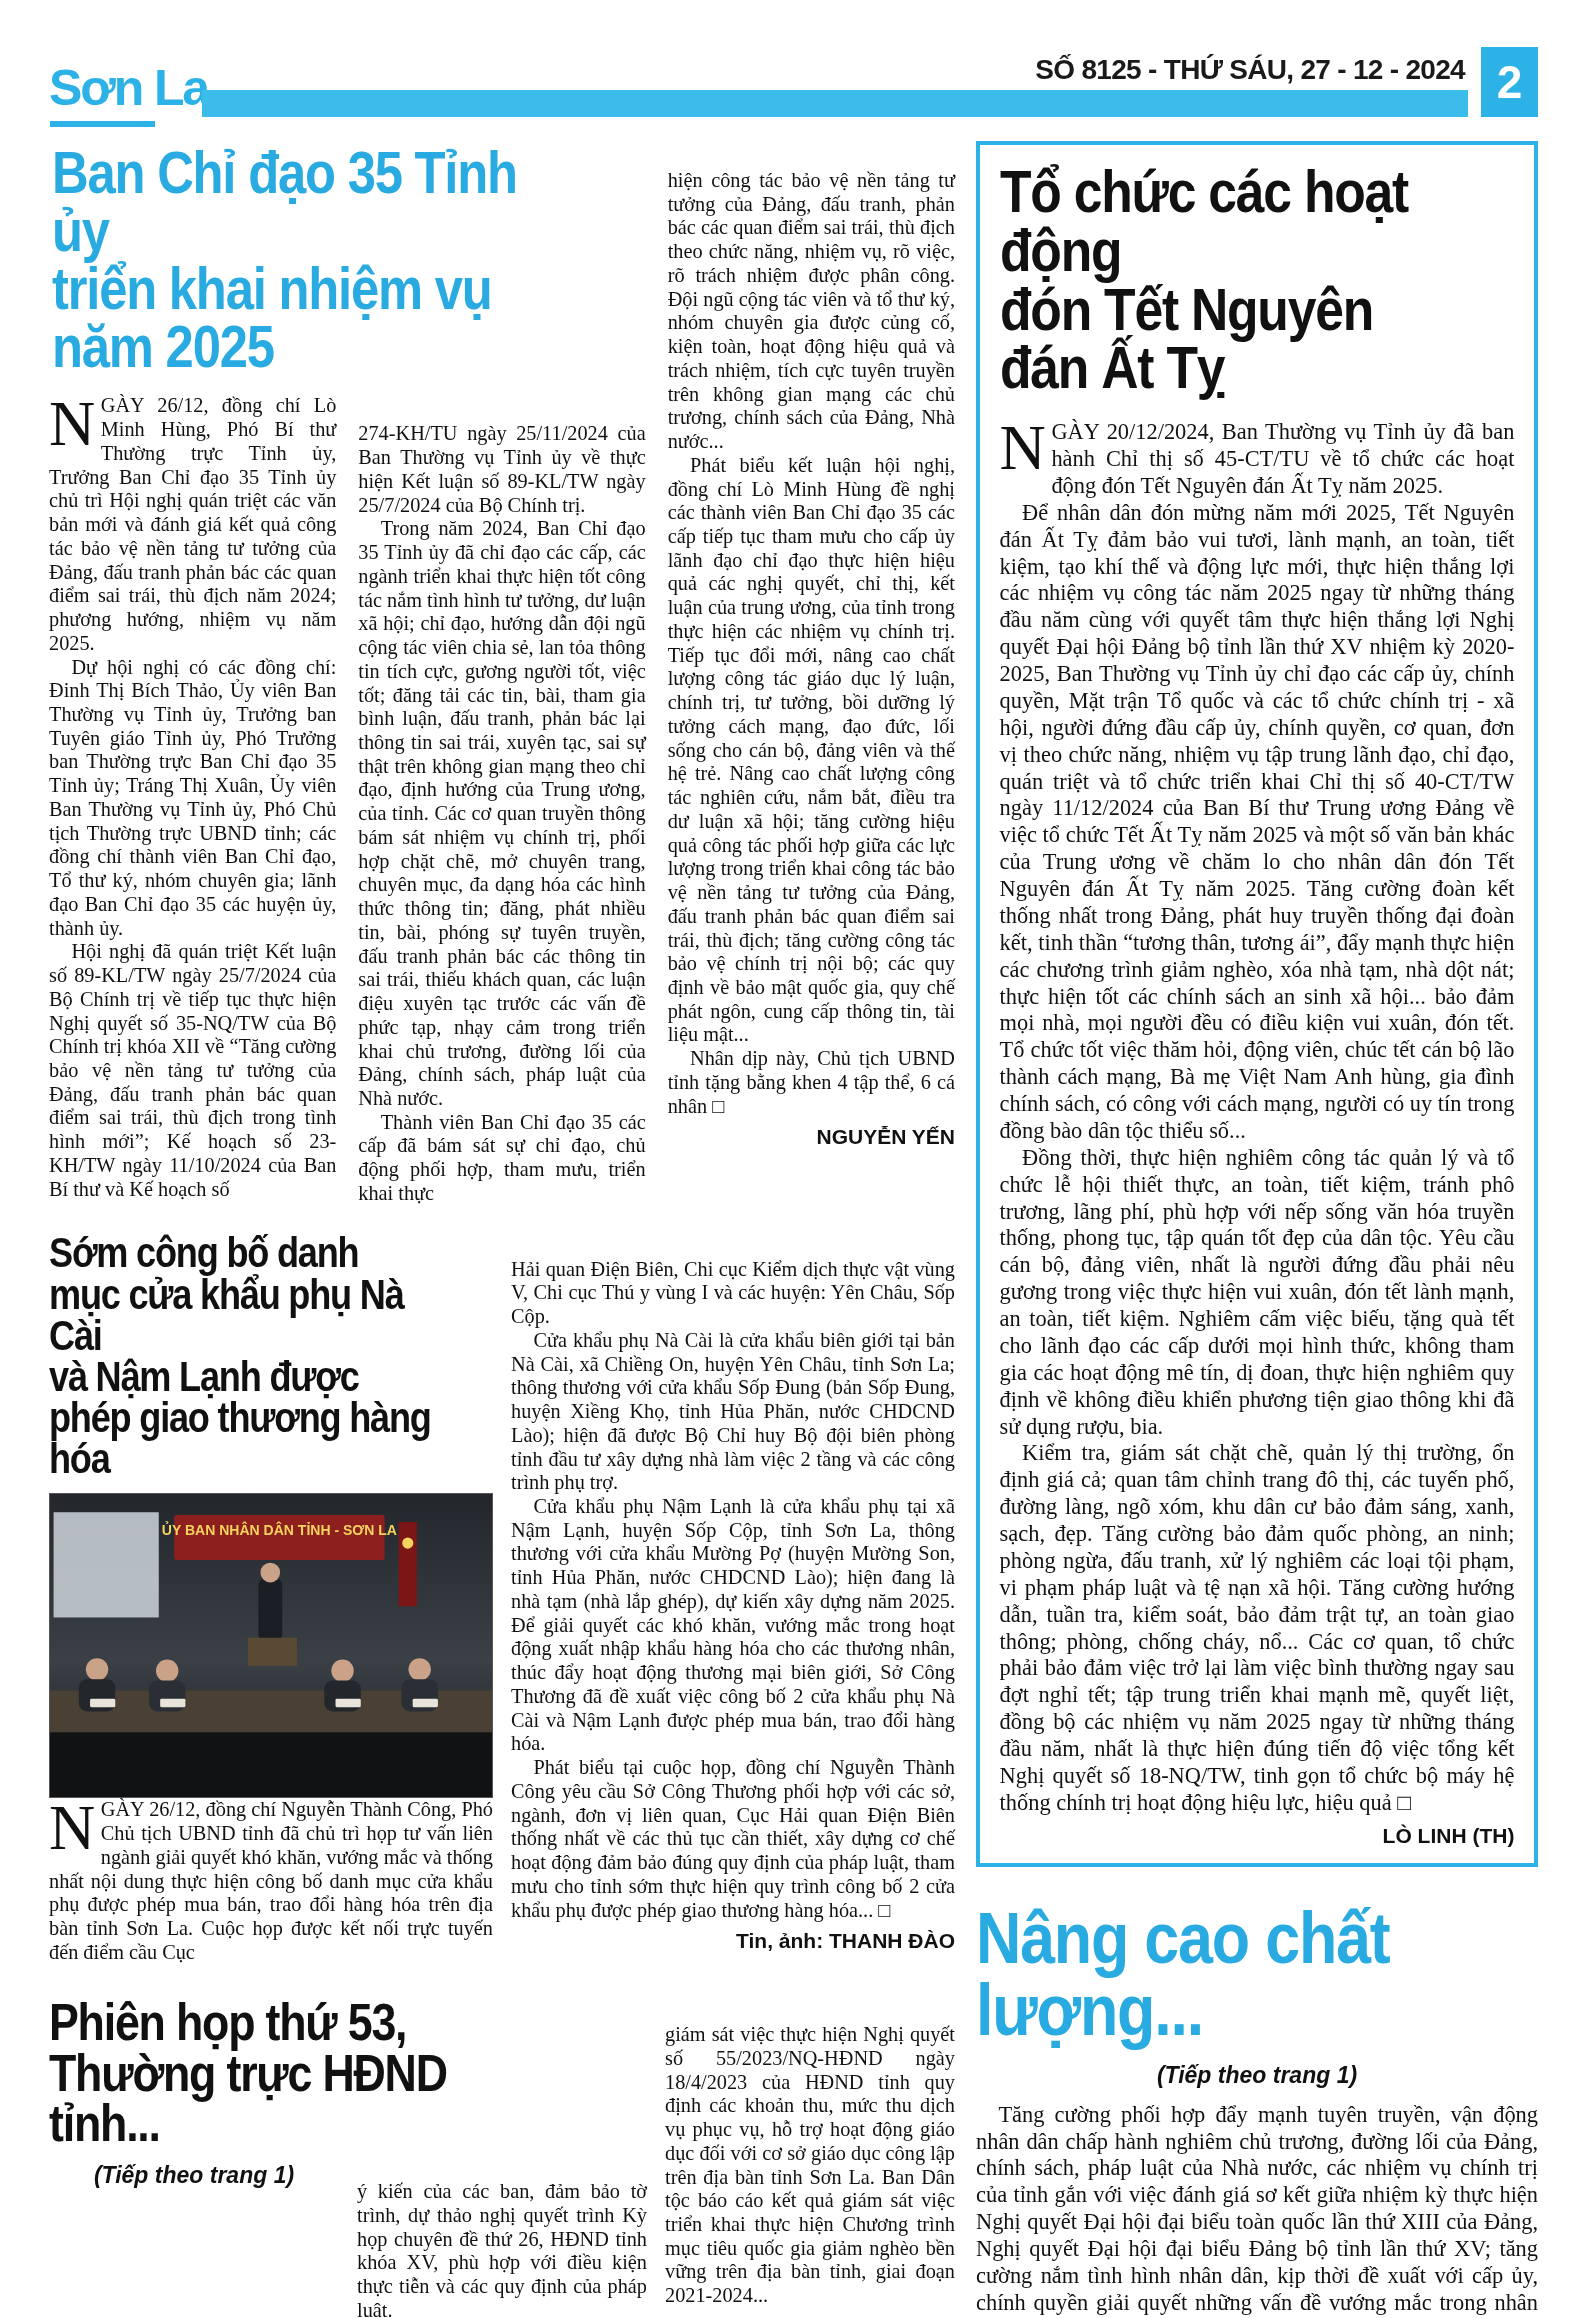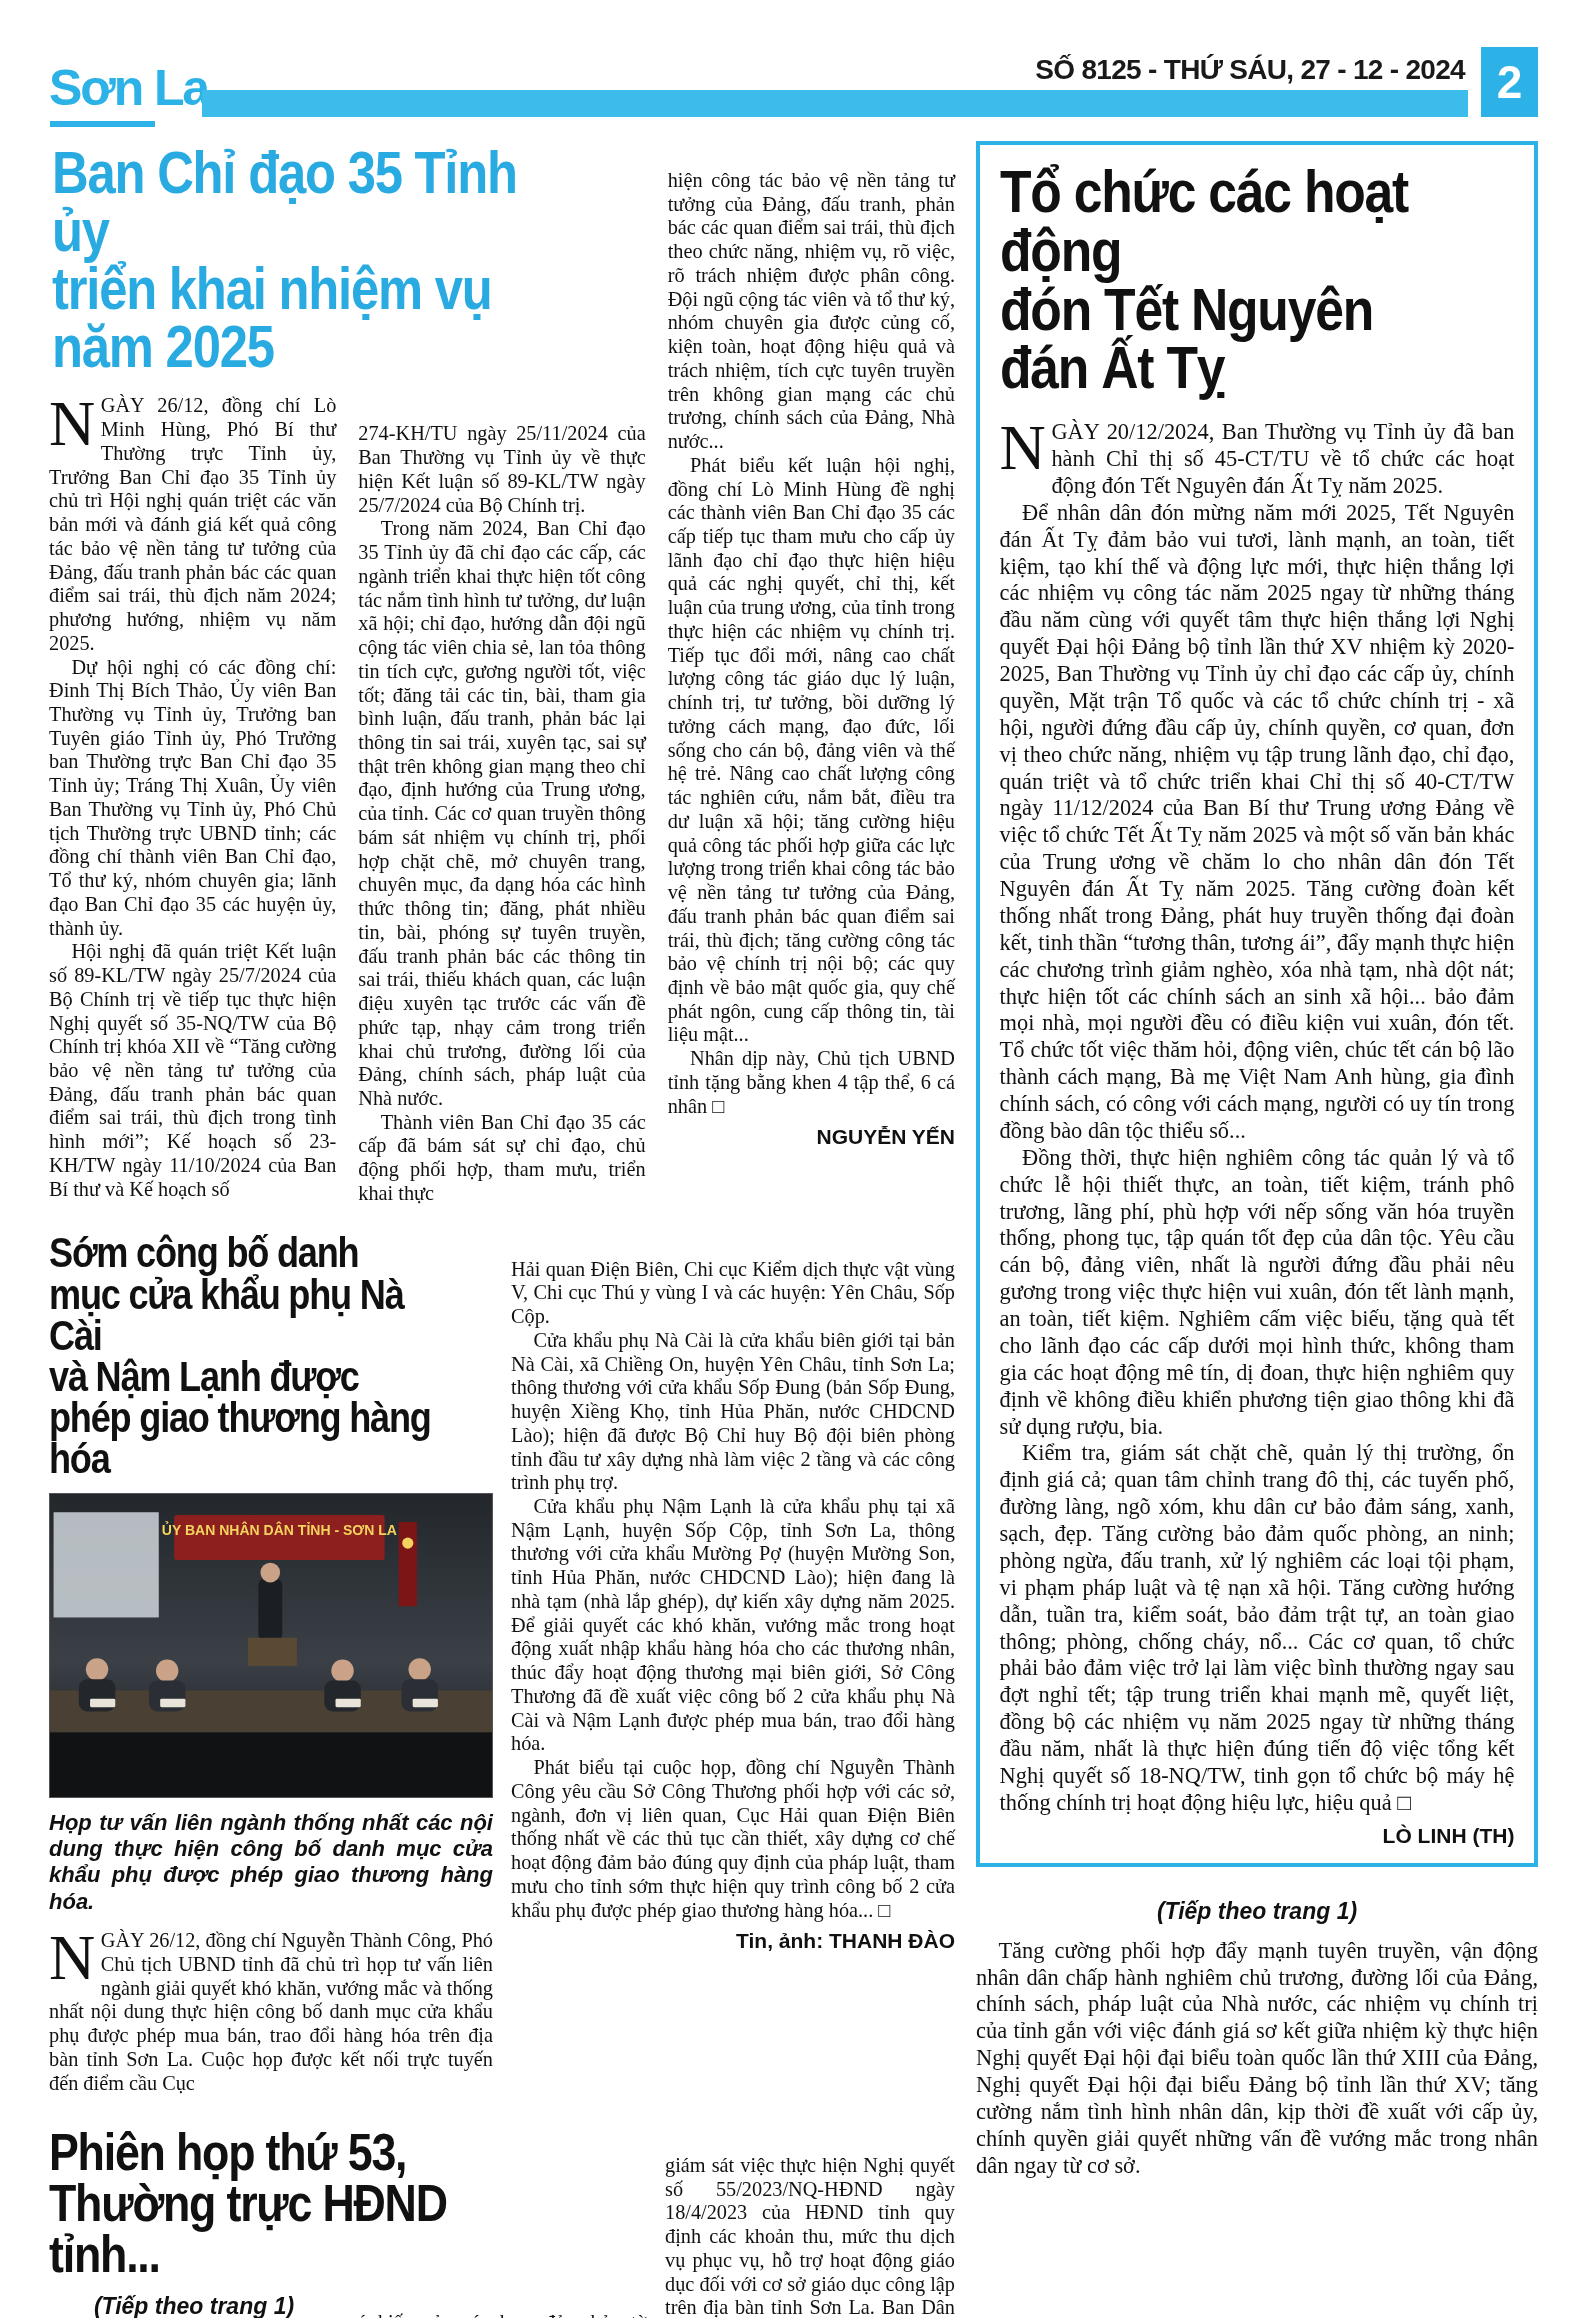--- a/index.html
+++ b/index.html
@@ -154,21 +154,20 @@
               </g>
               <g fill="#e8e4da">
                 <rect x="60" y="292" width="36" height="12" rx="2"></rect>
                   <rect x="160" y="292" width="36" height="12" rx="2"></rect>
                 <rect x="410" y="292" width="36" height="12" rx="2"></rect>
                   <rect x="520" y="292" width="36" height="12" rx="2"></rect>
               </g>
               <rect x="0" y="340" width="636" height="92" fill="#101214"></rect>
             </svg>
           </div>
-          <p class="caption">Họp tư vấn liên ngành thống nhất các nội dung thực hiện công bố danh mục cửa khẩu phụ được phép giao thương hàng hóa.</p>
           <div class="col dc">
               <p class="para">NGÀY 26/12, đồng chí Nguyễn Thành Công, Phó Chủ tịch UBND tỉnh đã chủ trì họp tư vấn liên ngành giải quyết khó khăn, vướng mắc và thống nhất nội dung thực hiện công bố danh mục cửa khẩu phụ được phép mua bán, trao đổi hàng hóa trên địa bàn tỉnh Sơn La. Cuộc họp được kết nối trực tuyến đến điểm cầu Cục</p>
             </div>
         </div>
         <div>
           <div class="col cont">
               <p class="para">Hải quan Điện Biên, Chi cục Kiểm dịch thực vật vùng V, Chi cục Thú y vùng I và các huyện: Yên Châu, Sốp Cộp.</p>
               <p class="para">Cửa khẩu phụ Nà Cài là cửa khẩu biên giới tại bản Nà Cài, xã Chiềng On, huyện Yên Châu, tỉnh Sơn La; thông thương với cửa khẩu Sốp Đung (bản Sốp Đung, huyện Xiềng Khọ, tỉnh Hủa Phăn, nước CHDCND Lào); hiện đã được Bộ Chỉ huy Bộ đội biên phòng tỉnh đầu tư xây dựng nhà làm việc 2 tầng và các công trình phụ trợ.</p>
               <p class="para">Cửa khẩu phụ Nậm Lạnh là cửa khẩu phụ tại xã Nậm Lạnh, huyện Sốp Cộp, tỉnh Sơn La, thông thương với cửa khẩu Mường Pợ (huyện Mường Son, tỉnh Hủa Phăn, nước CHDCND Lào); hiện đang là nhà tạm (nhà lắp ghép), dự kiến xây dựng năm 2025. Để giải quyết các khó khăn, vướng mắc trong hoạt động xuất nhập khẩu hàng hóa cho các thương nhân, thúc đẩy hoạt động thương mại biên giới, Sở Công Thương đã đề xuất việc công bố 2 cửa khẩu phụ Nà Cài và Nậm Lạnh được phép mua bán, trao đổi hàng hóa.</p>
               <p class="para">Phát biểu tại cuộc họp, đồng chí Nguyễn Thành Công yêu cầu Sở Công Thương phối hợp với các sở, ngành, đơn vị liên quan, Cục Hải quan Điện Biên thống nhất về các thủ tục cần thiết, xây dựng cơ chế hoạt động đảm bảo đúng quy định của pháp luật, tham mưu cho tỉnh sớm thực hiện quy trình công bố 2 cửa khẩu phụ được phép giao thương hàng hóa... □</p>
@@ -203,20 +202,21 @@
         <div class="col dc">
             <p class="para">NGÀY 20/12/2024, Ban Thường vụ Tỉnh ủy đã ban hành Chỉ thị số 45-CT/TU về tổ chức các hoạt động đón Tết Nguyên đán Ất Tỵ năm 2025.</p>
             <p class="para">Để nhân dân đón mừng năm mới 2025, Tết Nguyên đán Ất Tỵ đảm bảo vui tươi, lành mạnh, an toàn, tiết kiệm, tạo khí thế và động lực mới, thực hiện thắng lợi các nhiệm vụ công tác năm 2025 ngay từ những tháng đầu năm cùng với quyết tâm thực hiện thắng lợi Nghị quyết Đại hội Đảng bộ tỉnh lần thứ XV nhiệm kỳ 2020-2025, Ban Thường vụ Tỉnh ủy chỉ đạo các cấp ủy, chính quyền, Mặt trận Tổ quốc và các tổ chức chính trị - xã hội, người đứng đầu cấp ủy, chính quyền, cơ quan, đơn vị theo chức năng, nhiệm vụ tập trung lãnh đạo, chỉ đạo, quán triệt và tổ chức triển khai Chỉ thị số 40-CT/TW ngày 11/12/2024 của Ban Bí thư Trung ương Đảng về việc tổ chức Tết Ất Tỵ năm 2025 và một số văn bản khác của Trung ương về chăm lo cho nhân dân đón Tết Nguyên đán Ất Tỵ năm 2025. Tăng cường đoàn kết thống nhất trong Đảng, phát huy truyền thống đại đoàn kết, tinh thần “tương thân, tương ái”, đẩy mạnh thực hiện các chương trình giảm nghèo, xóa nhà tạm, nhà dột nát; thực hiện tốt các chính sách an sinh xã hội... bảo đảm mọi nhà, mọi người đều có điều kiện vui xuân, đón tết. Tổ chức tốt việc thăm hỏi, động viên, chúc tết cán bộ lão thành cách mạng, Bà mẹ Việt Nam Anh hùng, gia đình chính sách, có công với cách mạng, người có uy tín trong đồng bào dân tộc thiểu số...</p>
             <p class="para">Đồng thời, thực hiện nghiêm công tác quản lý và tổ chức lễ hội thiết thực, an toàn, tiết kiệm, tránh phô trương, lãng phí, phù hợp với nếp sống văn hóa truyền thống, phong tục, tập quán tốt đẹp của dân tộc. Yêu cầu cán bộ, đảng viên, nhất là người đứng đầu phải nêu gương trong việc thực hiện vui xuân, đón tết lành mạnh, an toàn, tiết kiệm. Nghiêm cấm việc biếu, tặng quà tết cho lãnh đạo các cấp dưới mọi hình thức, không tham gia các hoạt động mê tín, dị đoan, thực hiện nghiêm quy định về không điều khiển phương tiện giao thông khi đã sử dụng rượu, bia.</p>
             <p class="para">Kiểm tra, giám sát chặt chẽ, quản lý thị trường, ổn định giá cả; quan tâm chỉnh trang đô thị, các tuyến phố, đường làng, ngõ xóm, khu dân cư bảo đảm sáng, xanh, sạch, đẹp. Tăng cường bảo đảm quốc phòng, an ninh; phòng ngừa, đấu tranh, xử lý nghiêm các loại tội phạm, vi phạm pháp luật và tệ nạn xã hội. Tăng cường hướng dẫn, tuần tra, kiểm soát, bảo đảm trật tự, an toàn giao thông; phòng, chống cháy, nổ... Các cơ quan, tổ chức phải bảo đảm việc trở lại làm việc bình thường ngay sau đợt nghỉ tết; tập trung triển khai mạnh mẽ, quyết liệt, đồng bộ các nhiệm vụ năm 2025 ngay từ những tháng đầu năm, nhất là thực hiện đúng tiến độ việc tổng kết Nghị quyết số 18-NQ/TW, tinh gọn tổ chức bộ máy hệ thống chính trị hoạt động hiệu lực, hiệu quả □</p>
           </div>
         <div class="byline">LÒ LINH (TH)</div>
       </section>
 
       <section class="artnc">
+        <h1 class="headline"><span class="squeeze">Nâng cao chất lượng...</span></h1>
         <div class="continuation">(Tiếp theo trang 1)</div>
         <div class="col">
             <p class="para">Tăng cường phối hợp đẩy mạnh tuyên truyền, vận động nhân dân chấp hành nghiêm chủ trương, đường lối của Đảng, chính sách, pháp luật của Nhà nước, các nhiệm vụ chính trị của tỉnh gắn với việc đánh giá sơ kết giữa nhiệm kỳ thực hiện Nghị quyết Đại hội đại biểu toàn quốc lần thứ XIII của Đảng, Nghị quyết Đại hội đại biểu Đảng bộ tỉnh lần thứ XV; tăng cường nắm tình hình nhân dân, kịp thời đề xuất với cấp ủy, chính quyền giải quyết những vấn đề vướng mắc trong nhân dân ngay từ cơ sở.</p>
           </div>
 
       </section>
     </div>
   </div>
 </div>
 

